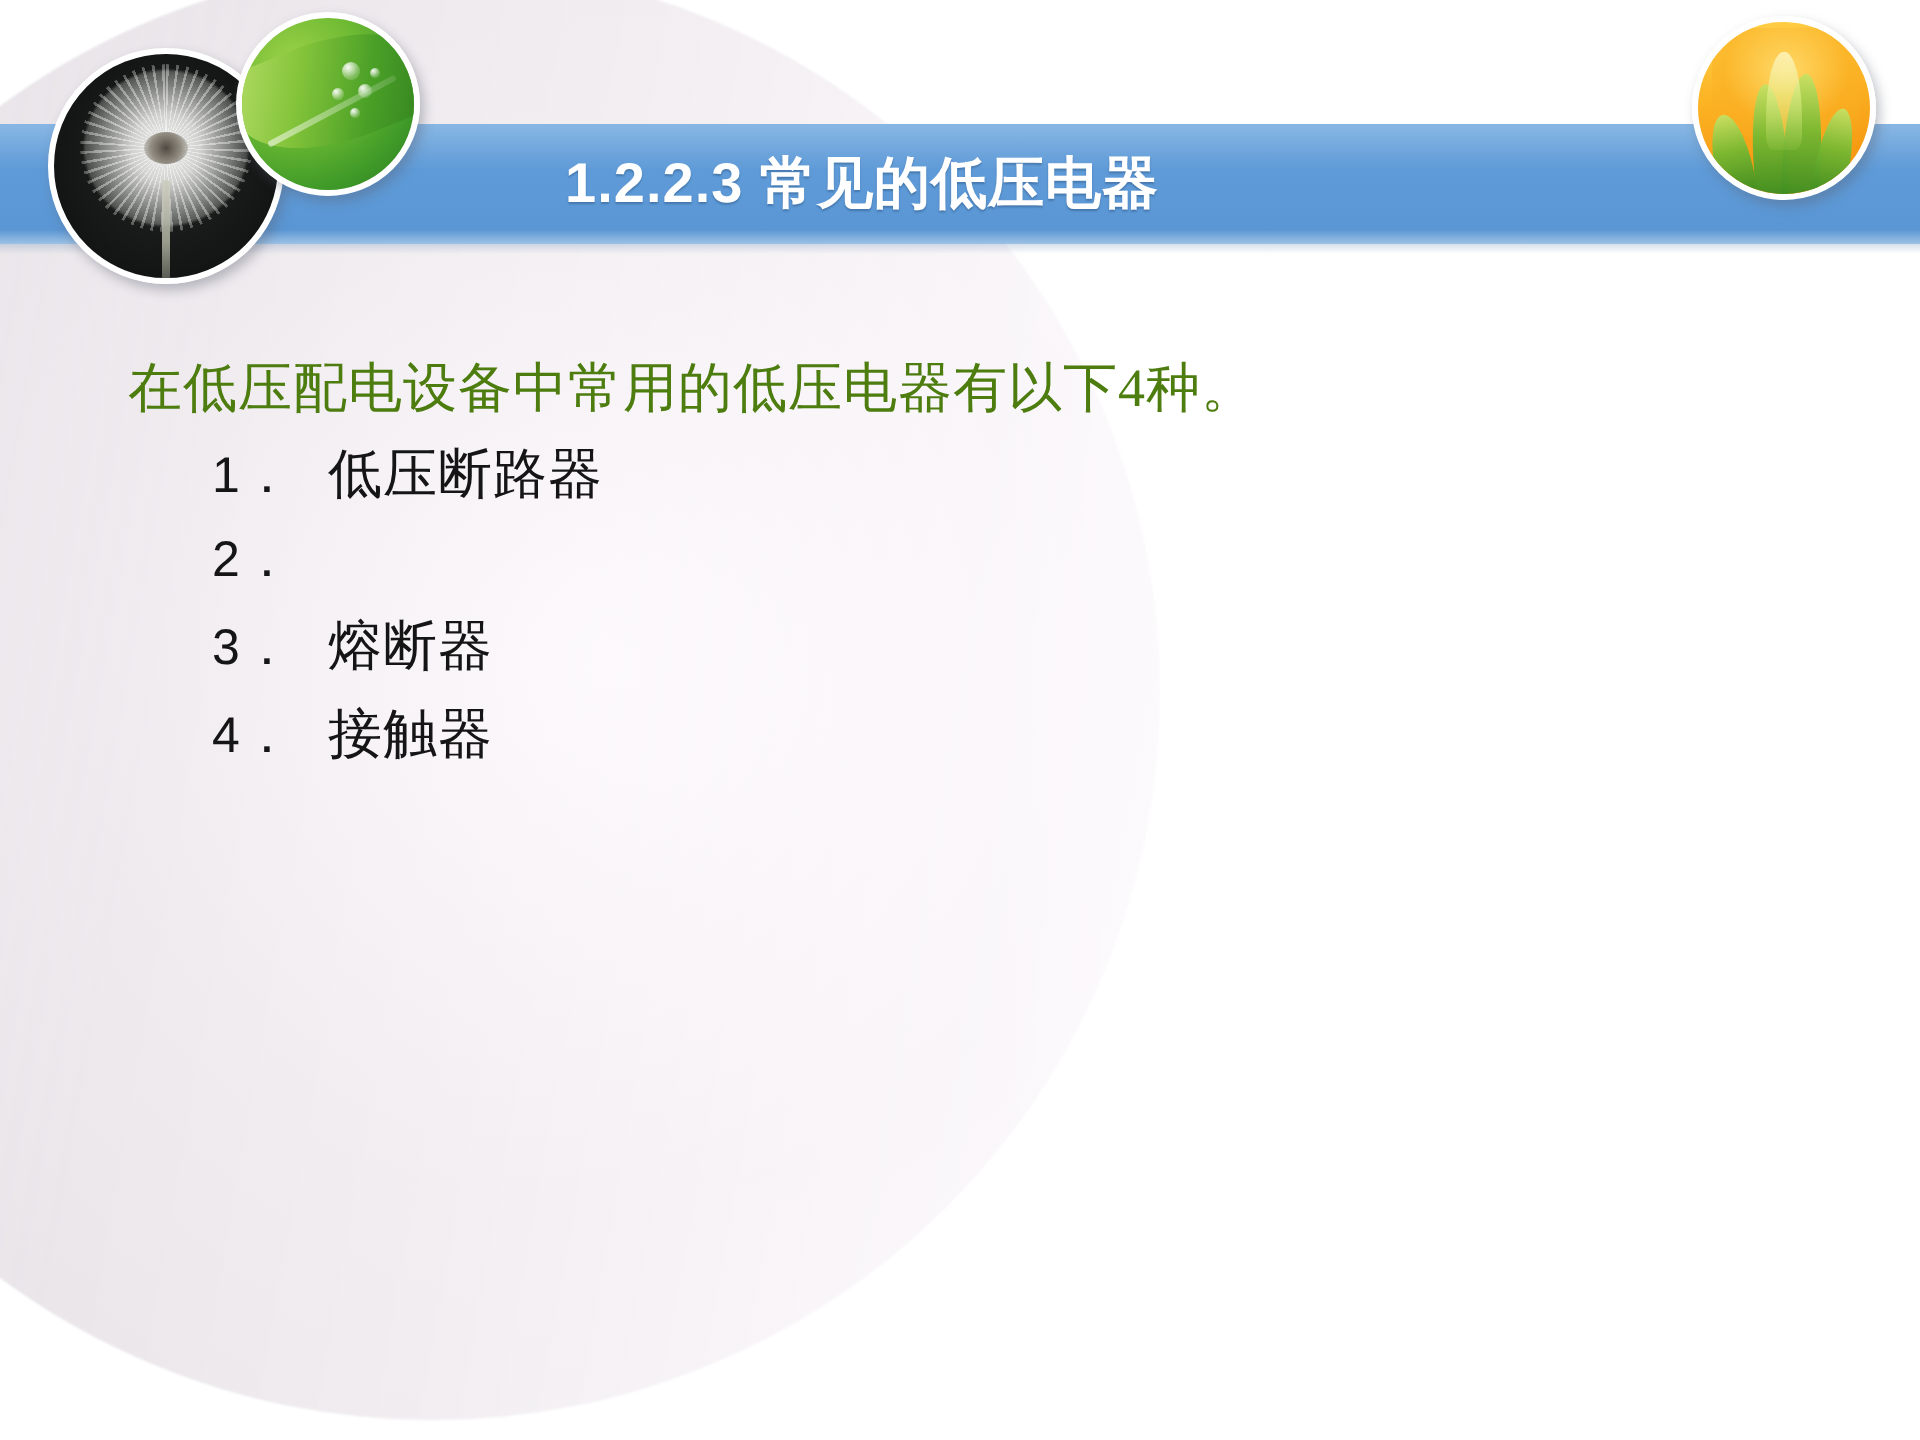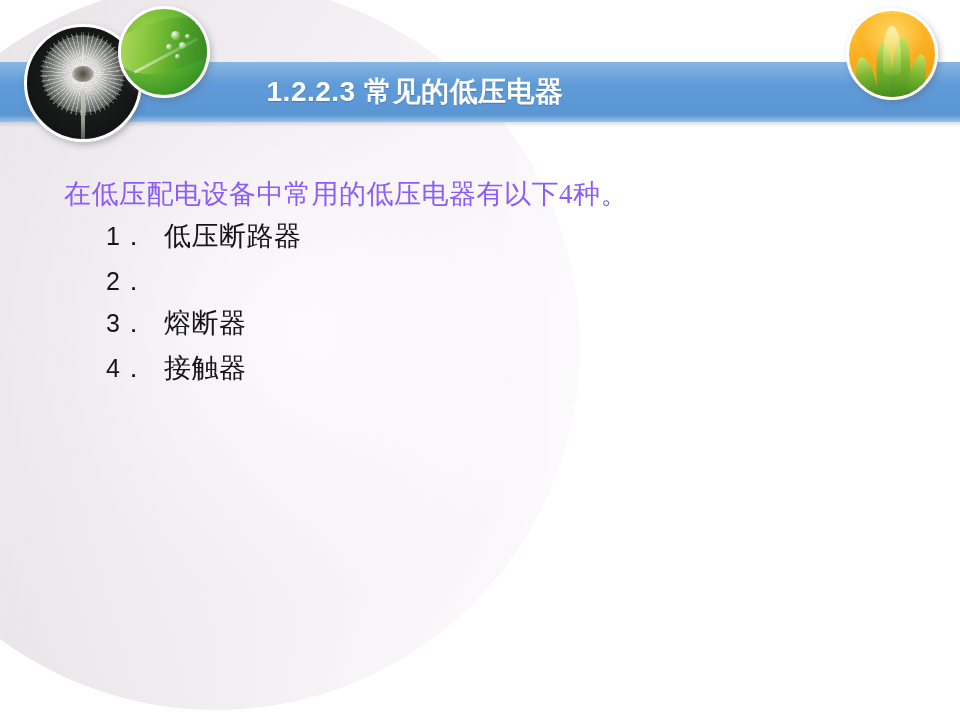--- a/index.html
+++ b/index.html
@@ -104,20 +104,21 @@
     display: flex;
     align-items: center;
     justify-content: center;
     color: #ffffff;
     font-size: 28px;
     font-weight: bold;
     letter-spacing: 0.5px;
     text-shadow: 0 1px 1px rgba(40,80,125,0.45);
     font-family: "Liberation Sans", "DejaVu Sans", sans-serif;
     white-space: nowrap;
+    padding-left: 16px;
   }
 
   
   .photo-circle {
     position: absolute;
     border-radius: 50%;
     border: 3px solid #ffffff;
     box-sizing: border-box;
     overflow: hidden;
     box-shadow: 2px 3px 6px rgba(90,95,110,0.38);
@@ -263,21 +264,21 @@
 
   
   .content {
     position: absolute;
     left: 64px;
     top: 178px;
     width: 840px;
   }
   .intro-line {
     font-size: 27px;
-    color: #8b5cf6;
+    color: #4d7c0f;
     line-height: 1.2;
     letter-spacing: 0.5px;
     white-space: nowrap;
   }
   .item-list {
     margin-top: 14px;
     padding-left: 42px;
   }
   .list-row {
     display: flex;
@@ -291,21 +292,20 @@
   .list-num {
     width: 58px;
     flex: none;
     font-family: "Liberation Sans", "DejaVu Sans", sans-serif;
     font-size: 25px;
     color: #151515;
     letter-spacing: 1px;
   }
   .list-text {
     letter-spacing: 0.5px;
-    font-family: Liberation Mono, monospace;
   }
 </style>
 </head>
 <body>
 
 <div id="slide">
 
   <div class="bg-circle"></div>
   <div class="bg-circle-soft"></div>
   <div class="bg-fade-right"></div>

